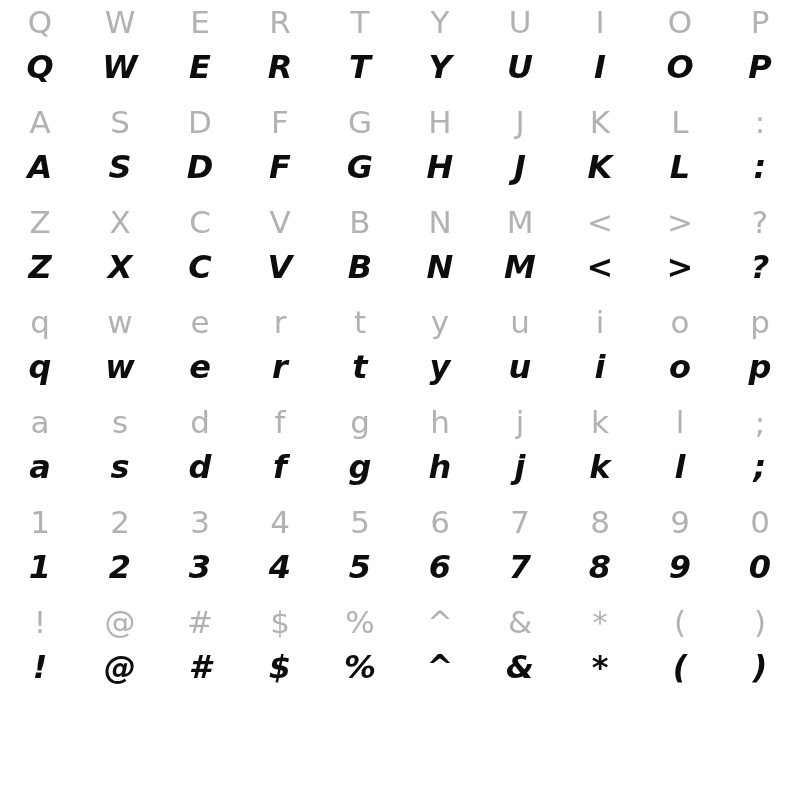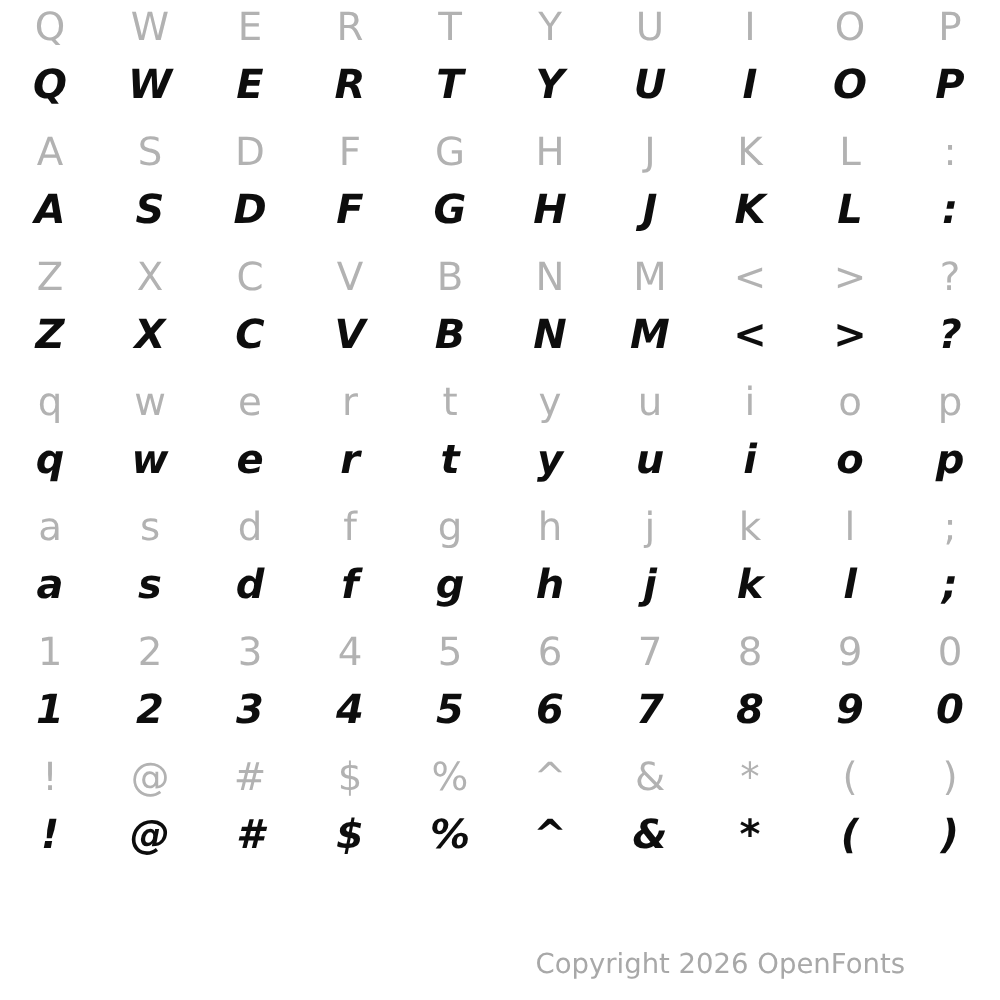--- a/index.html
+++ b/index.html
@@ -247,14 +247,13 @@
           <span class="cell">$</span>
           <span class="cell">%</span>
           <span class="cell">^</span>
           <span class="cell">&amp;</span>
           <span class="cell">*</span>
           <span class="cell">(</span>
           <span class="cell">)</span>
         </div>
       </div>
     </div>
-  <div class="footer-copyright">Copyright 2026 OpenFonts</div>
 </div>
 
 </body></html>

